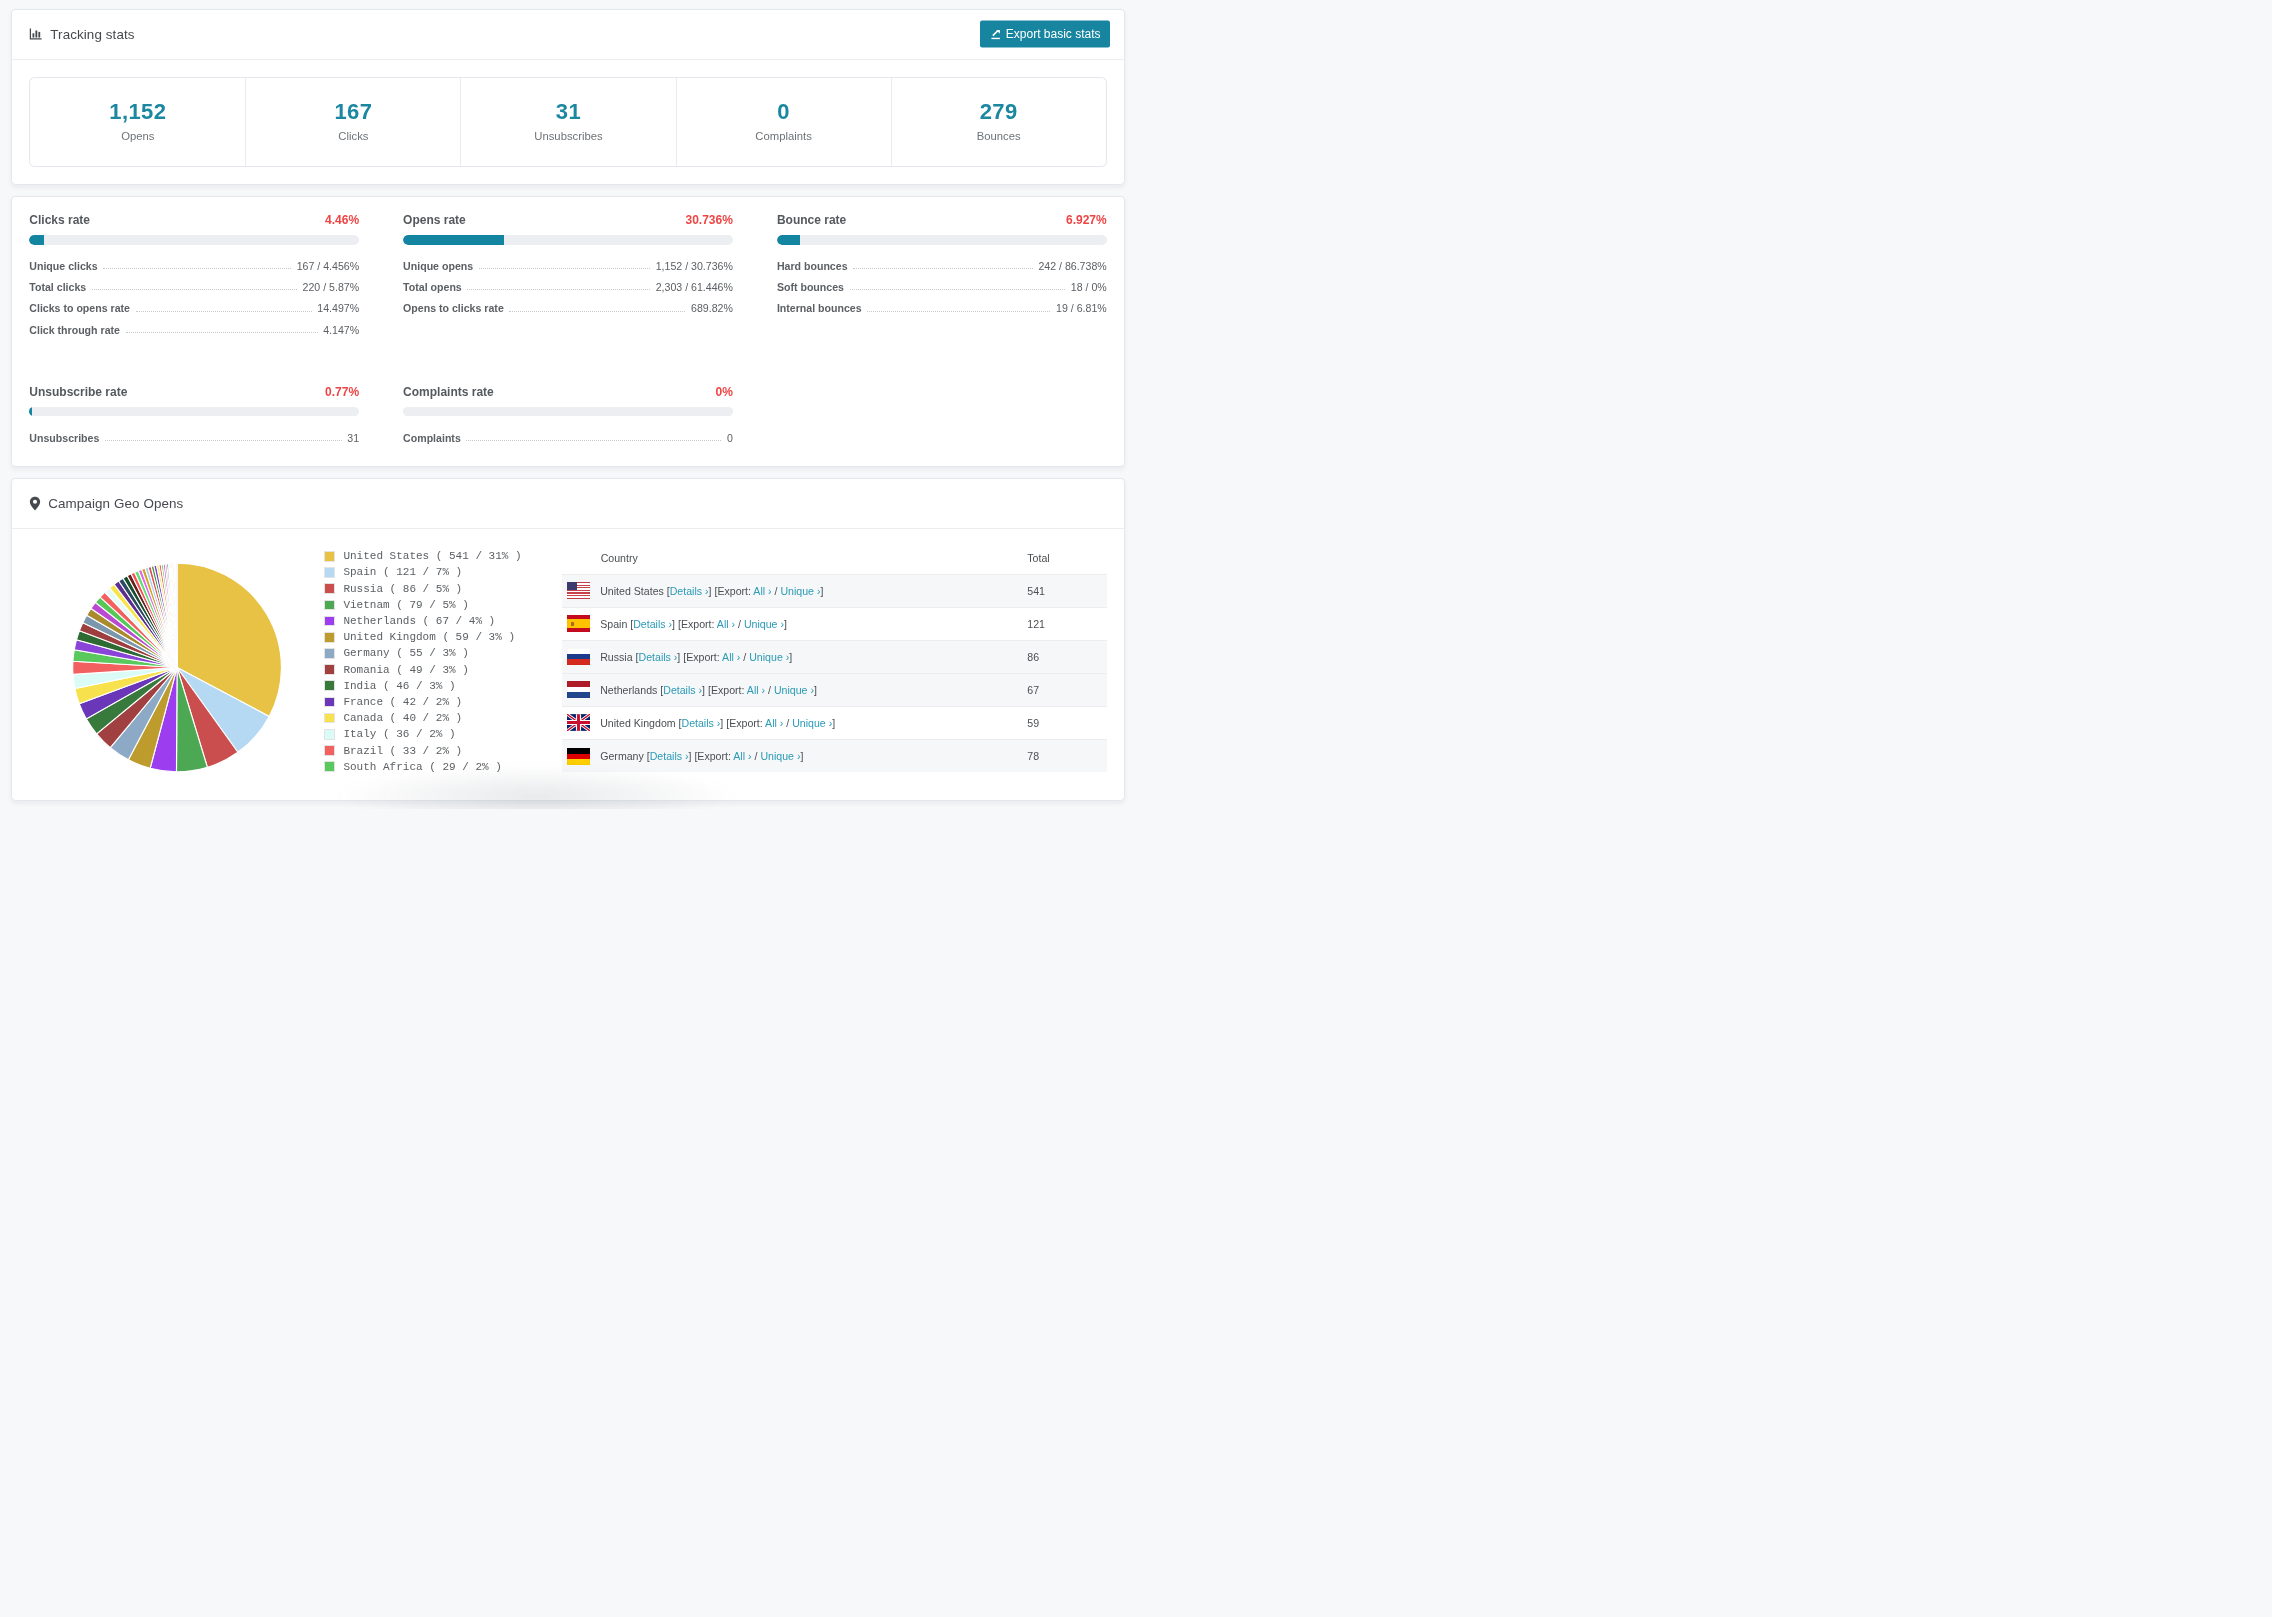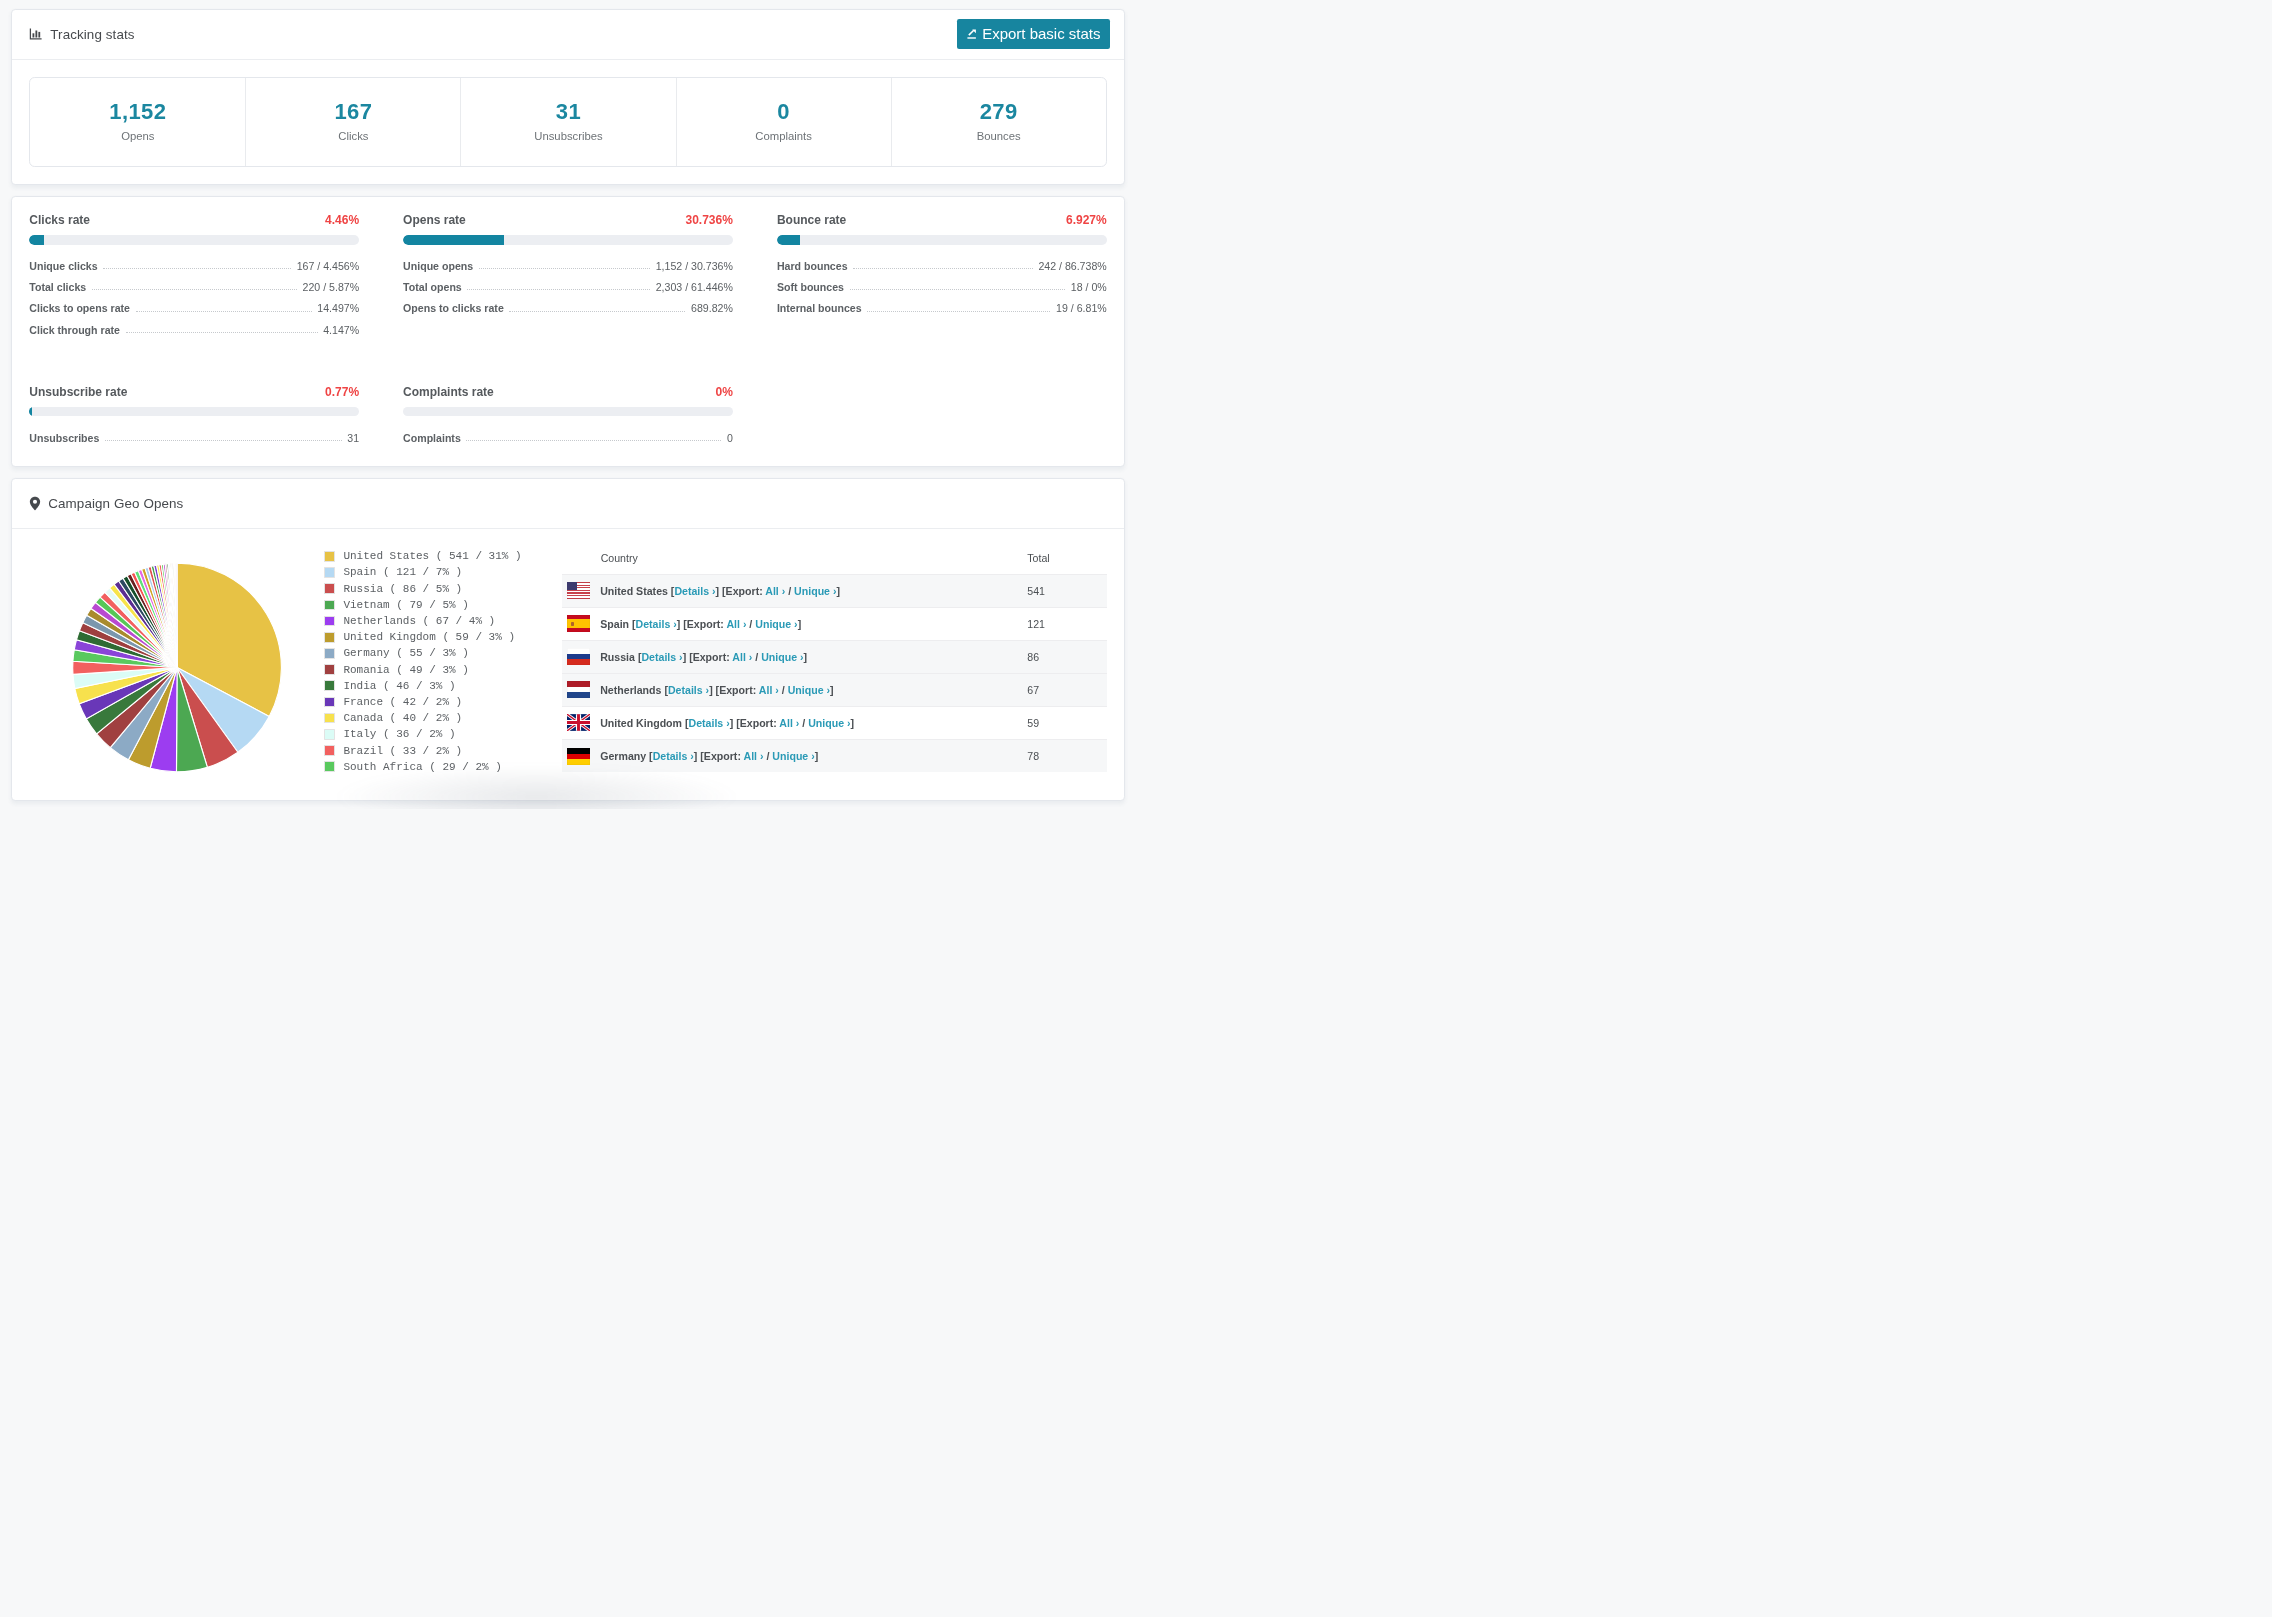--- a/index.html
+++ b/index.html
@@ -17,21 +17,21 @@
   }
   .card-header {
     padding:17px 17px; border-bottom:0.7px solid #ebedf0;
     display:flex; align-items:flex-end; position:relative;
   }
   .card-title { font-size:13.4px; color:#46494d; font-weight:400; letter-spacing:0.1px; display:flex; align-items:center; gap:7px; }
   .card-title svg { flex:0 0 auto; }
   .btn-export {
     position:absolute; right:14px; top:50%; transform:translateY(-50%);
     background:#17859f; color:#fff; border:none; border-radius:2.1px;
-    font-size:15px; padding:6.4px 9.2px; cursor:pointer;
+    font-size:12px; padding:6.4px 9.2px; cursor:pointer;
     display:flex; align-items:center; gap:5px;
     font-family:"Liberation Sans", sans-serif;
   }
   
   .stats-wrap { padding:17px; }
   .stats-grid {
     display:grid; grid-template-columns:repeat(5,1fr);
     border:0.7px solid #e4e7ec; border-radius:5.6px; overflow:hidden; background:#fff;
   }
   .stat-cell { padding:21px 7px 24px 7px; text-align:center; }
@@ -58,21 +58,21 @@
   .legend-swatch { width:10.6px; height:10.6px; border:1.4px solid #e3e3e3; border-radius:0.7px; flex:0 0 auto; }
   .legend-text { font-size:11px; color:#5c6064; }
   .geo-table-wrap { flex:1 1 auto; margin-left:40px; overflow:hidden; height:248px; }
   table.geo { width:100%; border-collapse:collapse; table-layout:fixed; }
   table.geo th { text-align:left; font-weight:400; font-size:10.6px; color:#4b4f53; padding:10px 5.6px; }
   table.geo td { font-size:10.6px; color:#4b4f53; padding:0 5.6px; height:33px; }
   table.geo tr.stripe { background:#f6f7f8; }
   table.geo tr { border-top:0.7px solid #ededef; }
   table.geo tr.head-row { border-top:none; }
   .col-total { width:85px; }
-  .country-cell { display:flex; align-items:center; gap:10px;font-weight:bold; }
+  .country-cell { display:flex; align-items:center; gap:10px; }
   .flag { width:23px; height:17px; flex:0 0 auto; position:relative; overflow:hidden; box-shadow:0 0 0 0.7px rgba(0,0,0,0.04) inset; }
   .flag-us { background:repeating-linear-gradient(180deg,#c7414b 0 1.3px,#fff 1.3px 2.6px); }
   .flag-us::after { content:""; position:absolute; left:0; top:0; width:10px; height:7.8px; background:#3d3b6e; }
   .flag-es { background:linear-gradient(180deg,#c60b1e 0 25%,#ffc400 25% 75%,#c60b1e 75% 100%); }
   .flag-es::after { content:""; position:absolute; left:4.2px; top:7px; width:2.8px; height:3.5px; background:#b0642a; border-radius:0.7px; }
   .flag-ru { background:linear-gradient(180deg,#fff 0 33%,#1c3b8c 33% 66%,#d52b1e 66% 100%); }
   .flag-vn { background:#da251d; }
   .flag-vn::after { content:"\2605"; position:absolute; left:0; top:0; width:100%; height:100%; color:#ffdf00; font-size:10.6px; line-height:17px; text-align:center; }
   .flag-nl { background:linear-gradient(180deg,#ae1c28 0 33%,#fff 33% 66%,#21468b 66% 100%); }
   .flag-de { background:linear-gradient(180deg,#000 0 33%,#dd0000 33% 66%,#ffce00 66% 100%); }

